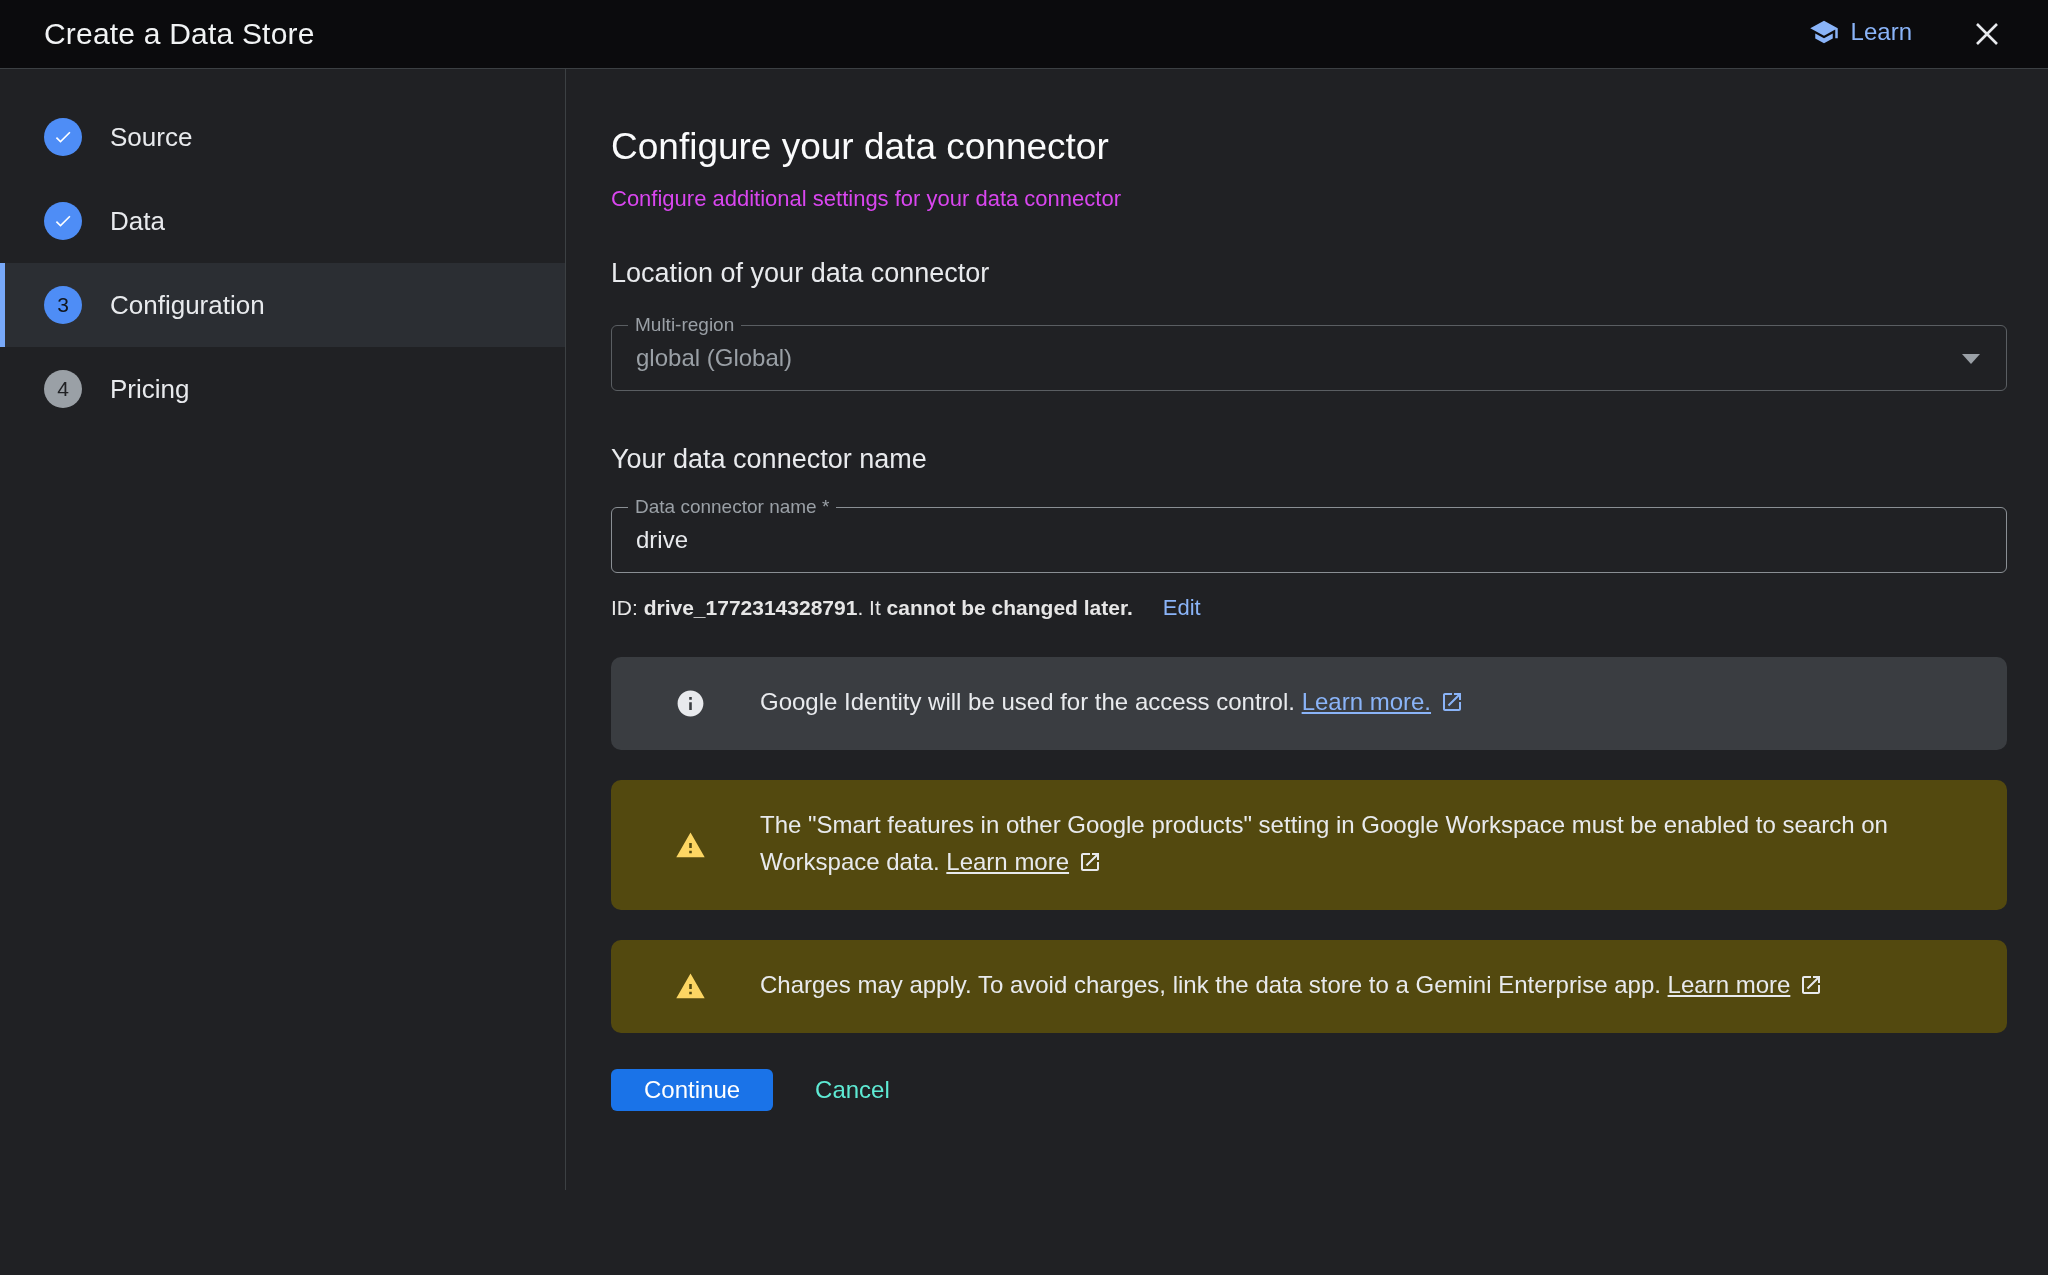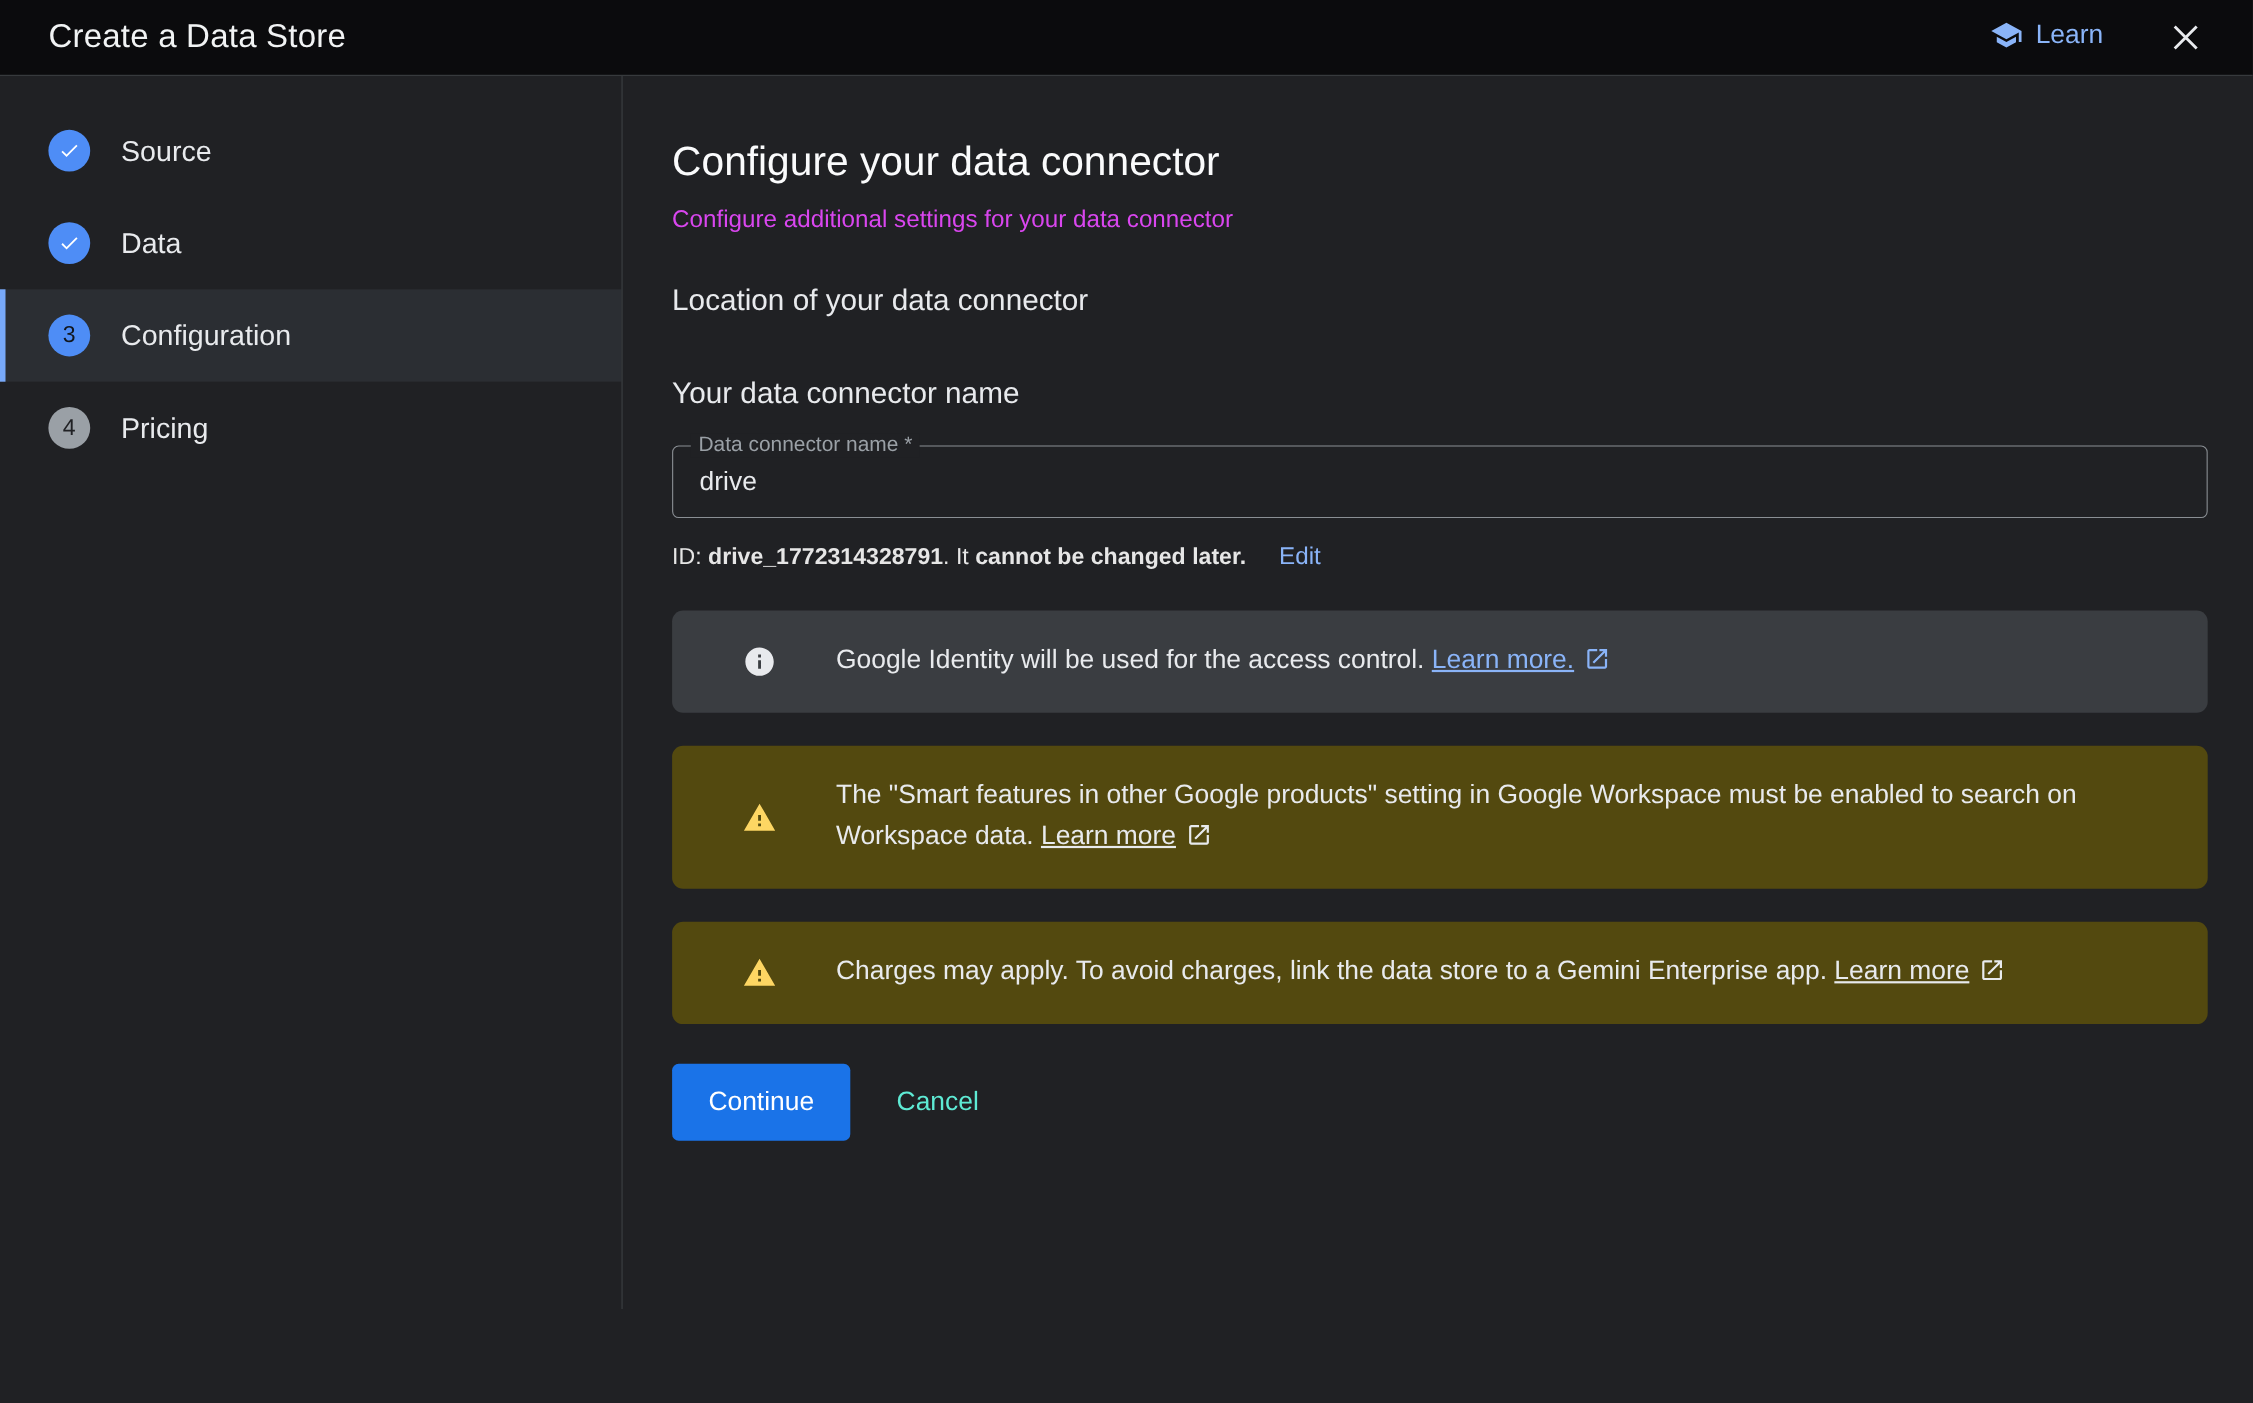--- a/index.html
+++ b/index.html
@@ -99,21 +99,21 @@
   .banner-warning { background: #53490f; margin-top: 30px; }
   .banner-icon { flex-shrink: 0; width: 31px; height: 31px; }
   .banner-text { font-size: 24px; line-height: 37px; color: #e8eaed; }
   .link-blue { color: #8ab4f8; text-decoration: underline; cursor: pointer; }
   .link-white { color: #e8eaed; text-decoration: underline; cursor: pointer; }
   .ext-icon { display: inline-block; vertical-align: -4px; margin-left: 9px; }
 
   .actions { margin-top: 36px; display: flex; align-items: center; }
   .btn-continue {
     background: #1a73e8; color: #ffffff; border: none; border-radius: 6px;
-    height: 70px; padding: 0 33px; font-size: 24px; font-weight: 500; cursor: pointer;
+    height: 42px; padding: 0 33px; font-size: 24px; font-weight: 500; cursor: pointer;
     font-family: "Liberation Sans", "DejaVu Sans", sans-serif;
   }
   .btn-cancel {
     background: transparent; border: none; color: #5eead4;
     font-size: 24px; font-weight: 400; margin-left: 42px; cursor: pointer;
     font-family: "Liberation Sans", "DejaVu Sans", sans-serif;
   }
 </style>
 </head>
 <body>
@@ -172,20 +172,25 @@
 
   </div>
 
   <div class="main">
 
     <div class="page-title">Configure your data connector</div>
     <div class="page-subtitle">Configure additional settings for your data connector</div>
 
     <div class="section-heading heading-location">Location of your data connector</div>
 
+    <div class="field">
+      <span class="field-label">Multi-region</span>
+      <span class="select-value">global (Global)</span>
+      <span class="caret"></span>
+    </div>
 
     <div class="section-heading heading-name">Your data connector name</div>
 
     <div class="field name-field">
       <span class="field-label">Data connector name *</span>
       <input class="field-input" type="text" value="drive" style="">
     </div>
 
     <div class="helper-row">
       <span>ID:&nbsp;</span>

